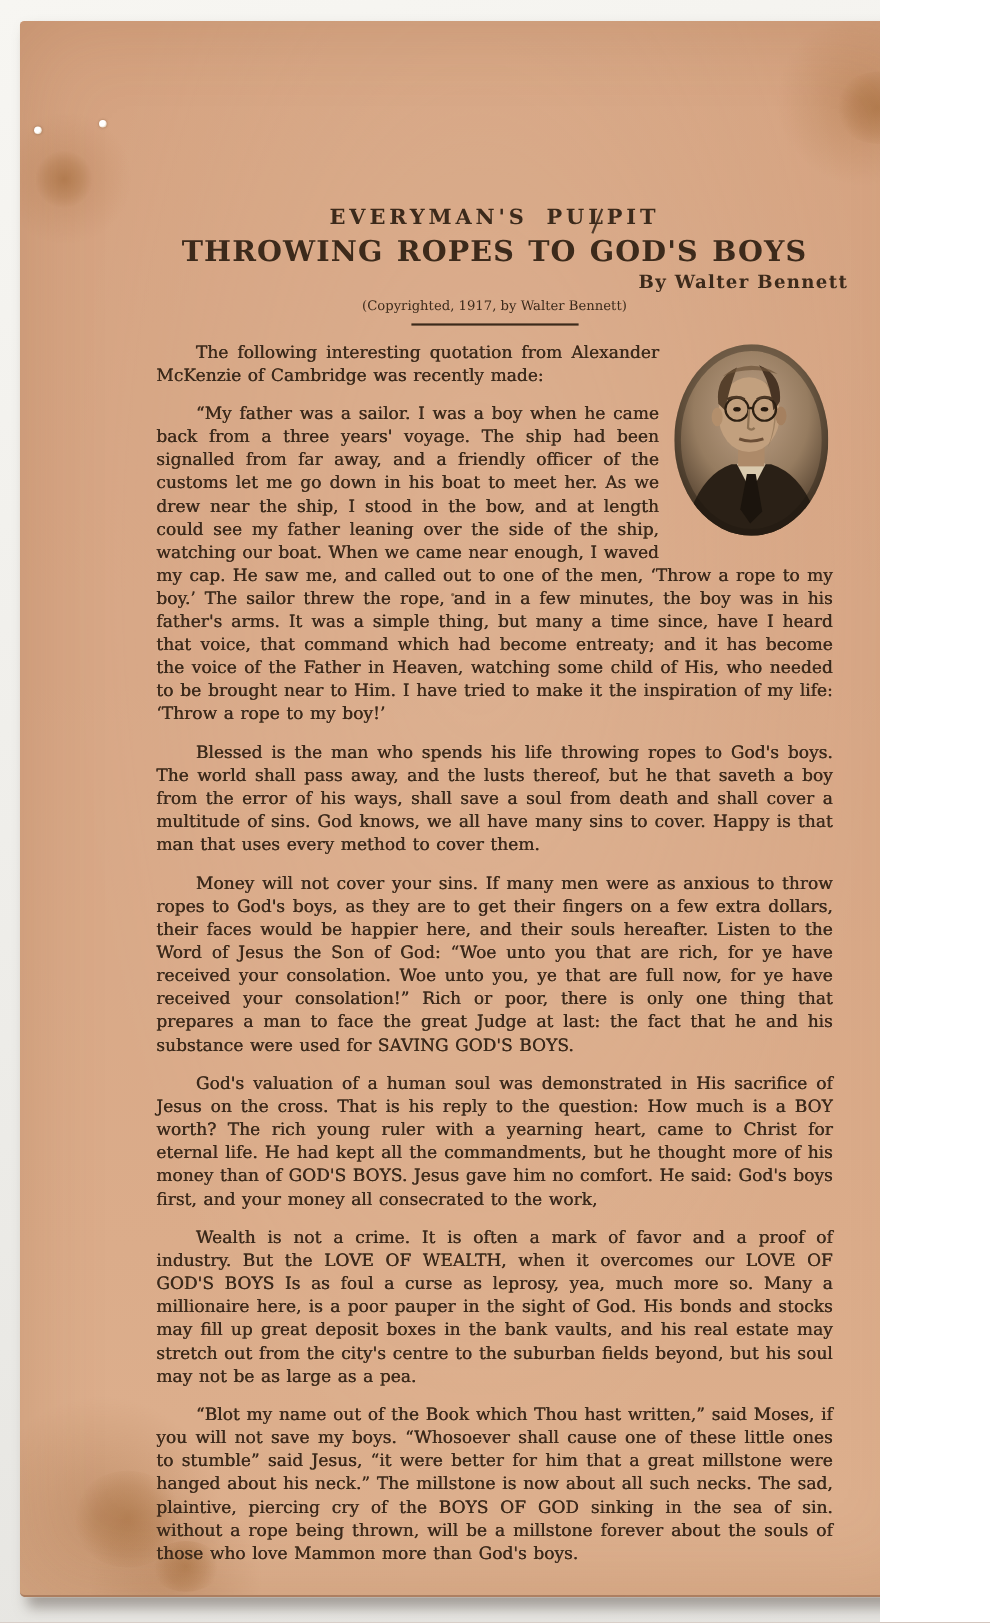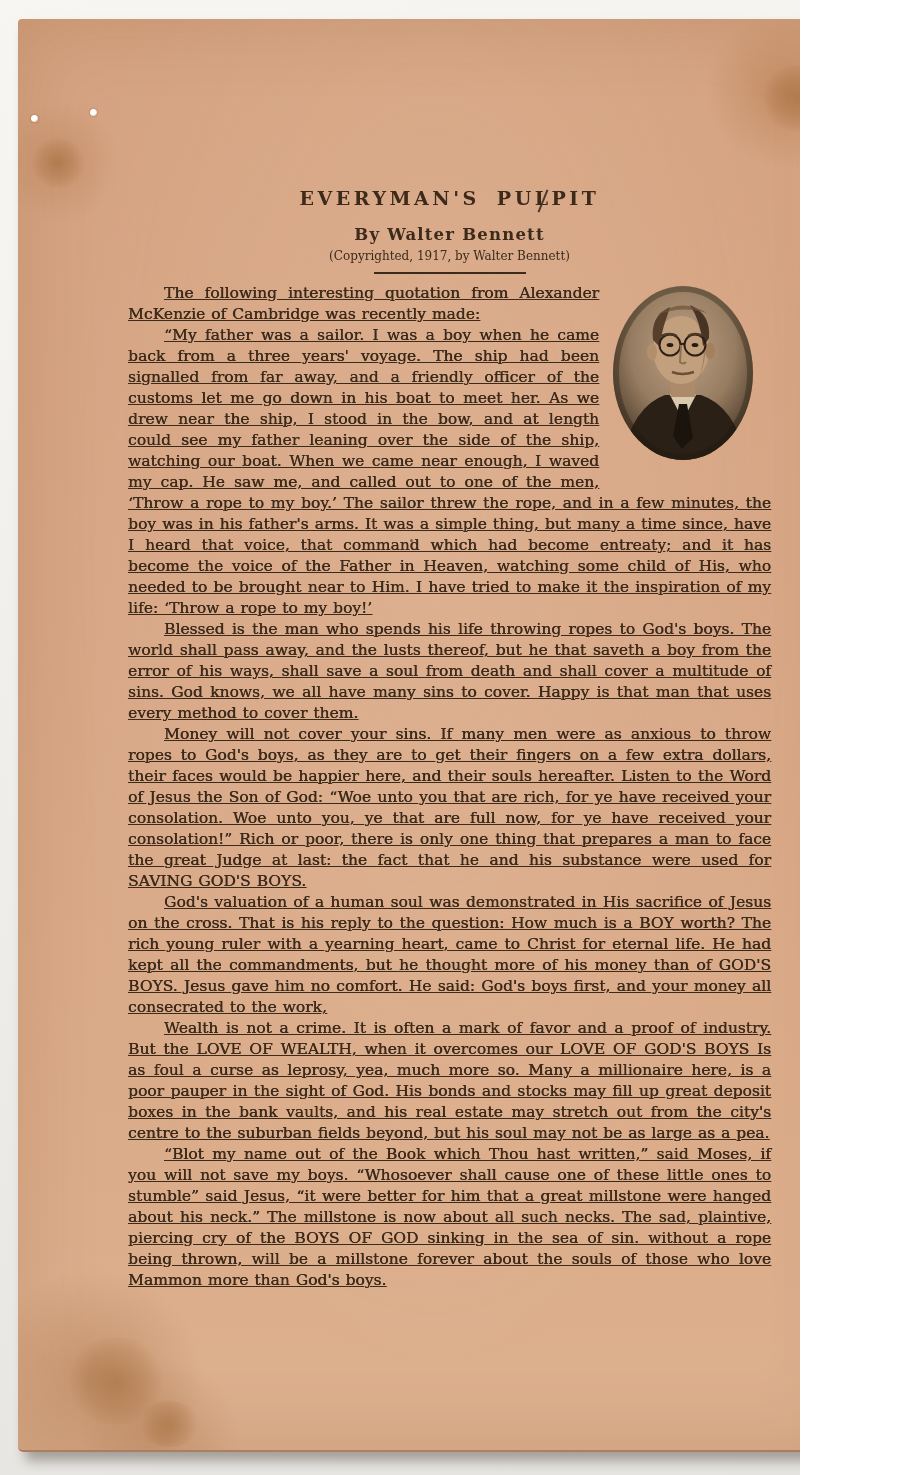--- a/index.html
+++ b/index.html
@@ -52,36 +52,36 @@
   .kicker {
     font-size: 19px; font-weight: bold;
     letter-spacing: 3.5px; word-spacing: 7px;
   }
   .title {
     margin-top: 5px;
     font-size: 26px; font-weight: bold;
     letter-spacing: 1px; word-spacing: 2px;
   }
   .byline {
-    margin-top: 16px;
-    font-size: 16.5px; font-weight: bold; letter-spacing: 1.2px;
+    margin-top: 3px;
+    font-size: 16.5px; font-weight: bold; letter-spacing: 1.2px; text-align: right;
   }
   .copyright { margin-top: 5px; font-size: 12px; }
   .rule {
     width: 152px; margin: 9px auto 9px;
     border: 0; border-top: 2.5px solid #3c2a1b; height: 0;
   }
   .body-text {
     font-size: 15.5px;
     line-height: 21px;
     text-align: justify;
     text-shadow: 0.35px 0 0 currentColor;
     word-spacing: 1px;
   }
-  .body-text p { margin: 0; text-indent: 36px; text-decoration: underline; }
+  .body-text p { margin: 14px; text-indent: 36px; }
   .portrait-frame {
     float: right;
     width: 160px; height: 188px;
     margin: 3px 0 4px 12px;
     display: flex; align-items: flex-start; justify-content: flex-start;
     padding-left: 2px;
     box-sizing: border-box;
   }
   .closing {
     text-align: center; text-indent: 0 !important;
@@ -103,20 +103,21 @@
     <div class="stain" style="left:48px;  top:1318px; width:100px; height:88px;"></div>
     <div class="stain" style="left:118px; top:1382px; width:66px; height:46px;"></div>
     <div class="speck" style="left:799px; top:70px; width:4px; height:4px;"></div>
     <div class="speck" style="left:392px; top:520px; width:3px; height:3px;"></div>
     <div class="flaw" style="left:524px; top:170px;"></div>
 
     <div class="content">
 
       <div class="masthead">
         <div class="kicker">EVERYMAN'S PULPIT</div>
+        <div class="title">THROWING ROPES TO GOD'S BOYS</div>
         <div class="byline">By Walter Bennett</div>
         <div class="copyright">(Copyrighted, 1917, by Walter Bennett)</div>
         <hr class="rule">
       </div>
 
       <div class="body-text">
 
         <div class="portrait-frame">
           <svg width="140" height="174" viewBox="0 0 140 174" role="img">
             <defs>

